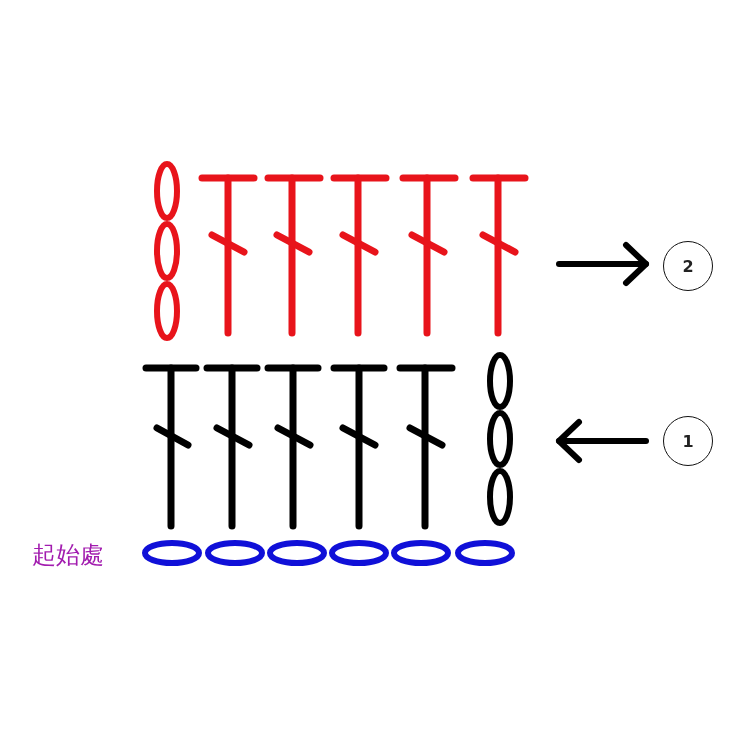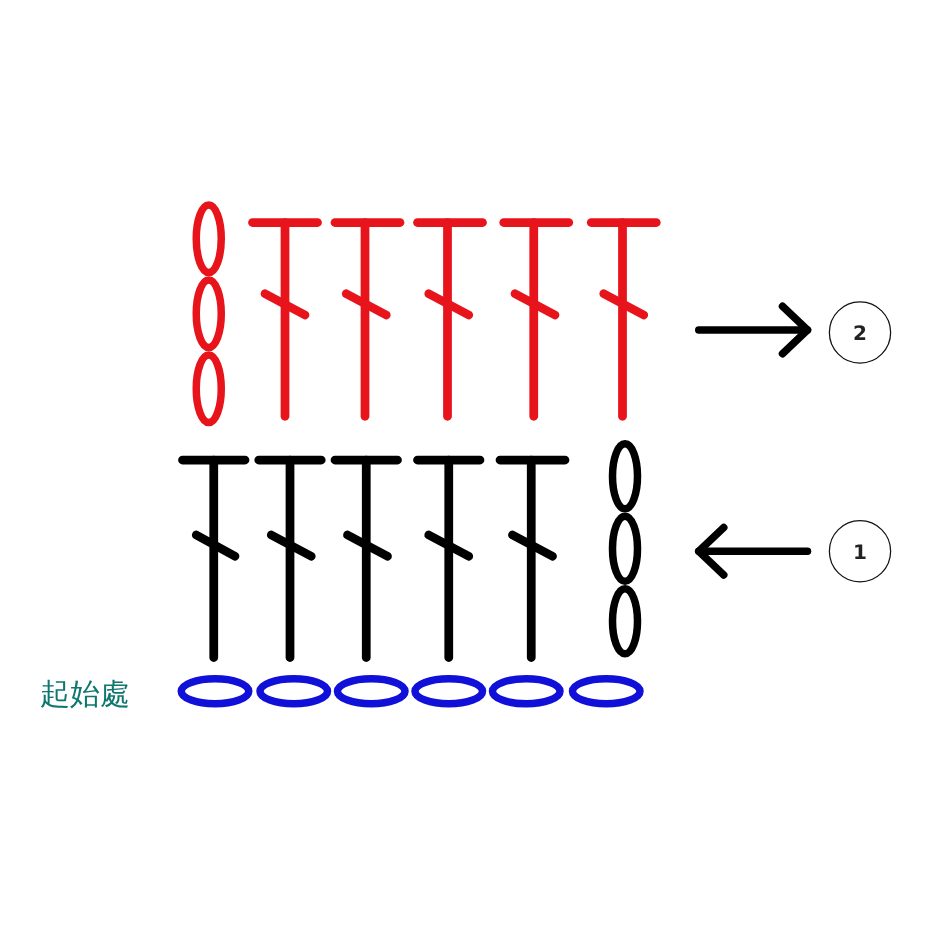--- a/index.html
+++ b/index.html
@@ -1,20 +1,20 @@
 <!DOCTYPE html>
 <html><head>
 <meta charset="utf-8">
 <style>
   html, body { margin: 0; padding: 0; background: #ffffff; }
   body { width: 740px; height: 740px; position: relative; overflow: hidden; font-family: "DejaVu Sans", sans-serif; }
   #diagram { position: absolute; left: 0; top: 0; width: 740px; height: 740px; }
   .start-label {
     position: absolute; left: 32px; top: 539px;
-    font-size: 24px; color: #0f766e; letter-spacing: 0px;
+    font-size: 24px; color: #a21caf; letter-spacing: 0px;
     font-family: "DejaVu Sans", sans-serif;
   }
   .row-num {
     position: absolute; width: 50px; height: 50px; border: 1.5px solid #111;
     border-radius: 50%; box-sizing: border-box; display: flex; align-items: center; justify-content: center;
     font-size: 16px; font-weight: bold; color: #222; font-family: "DejaVu Sans", sans-serif;
   }
 </style>
 </head>
 <body>

